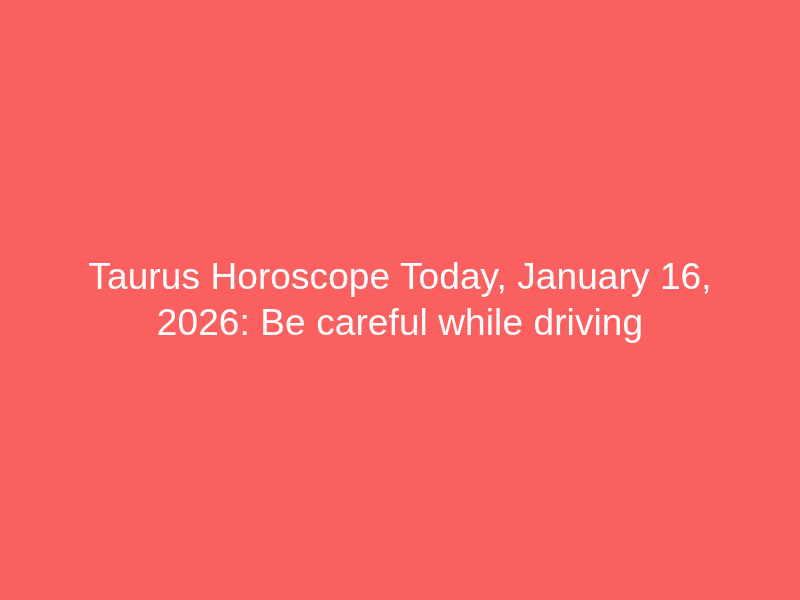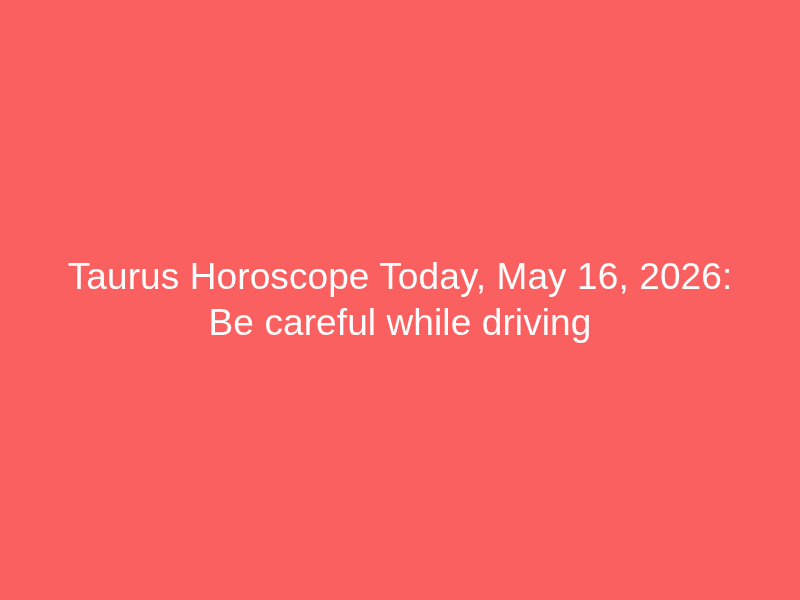--- a/index.html
+++ b/index.html
@@ -47,17 +47,17 @@
     word-wrap: break-word;
   }
 </style>
 </head>
 <body>
 
 <div class="placeholder-card">
 
   <div class="headline-block">
 
-    <h1 class="headline">Taurus Horoscope Today, May 16, 2026: Be careful while driving</h1>
+    <h1 class="headline">Taurus Horoscope Today, January 16, 2026: Be careful while driving</h1>
 
   </div>
 
 </div>
 
 </body></html>

